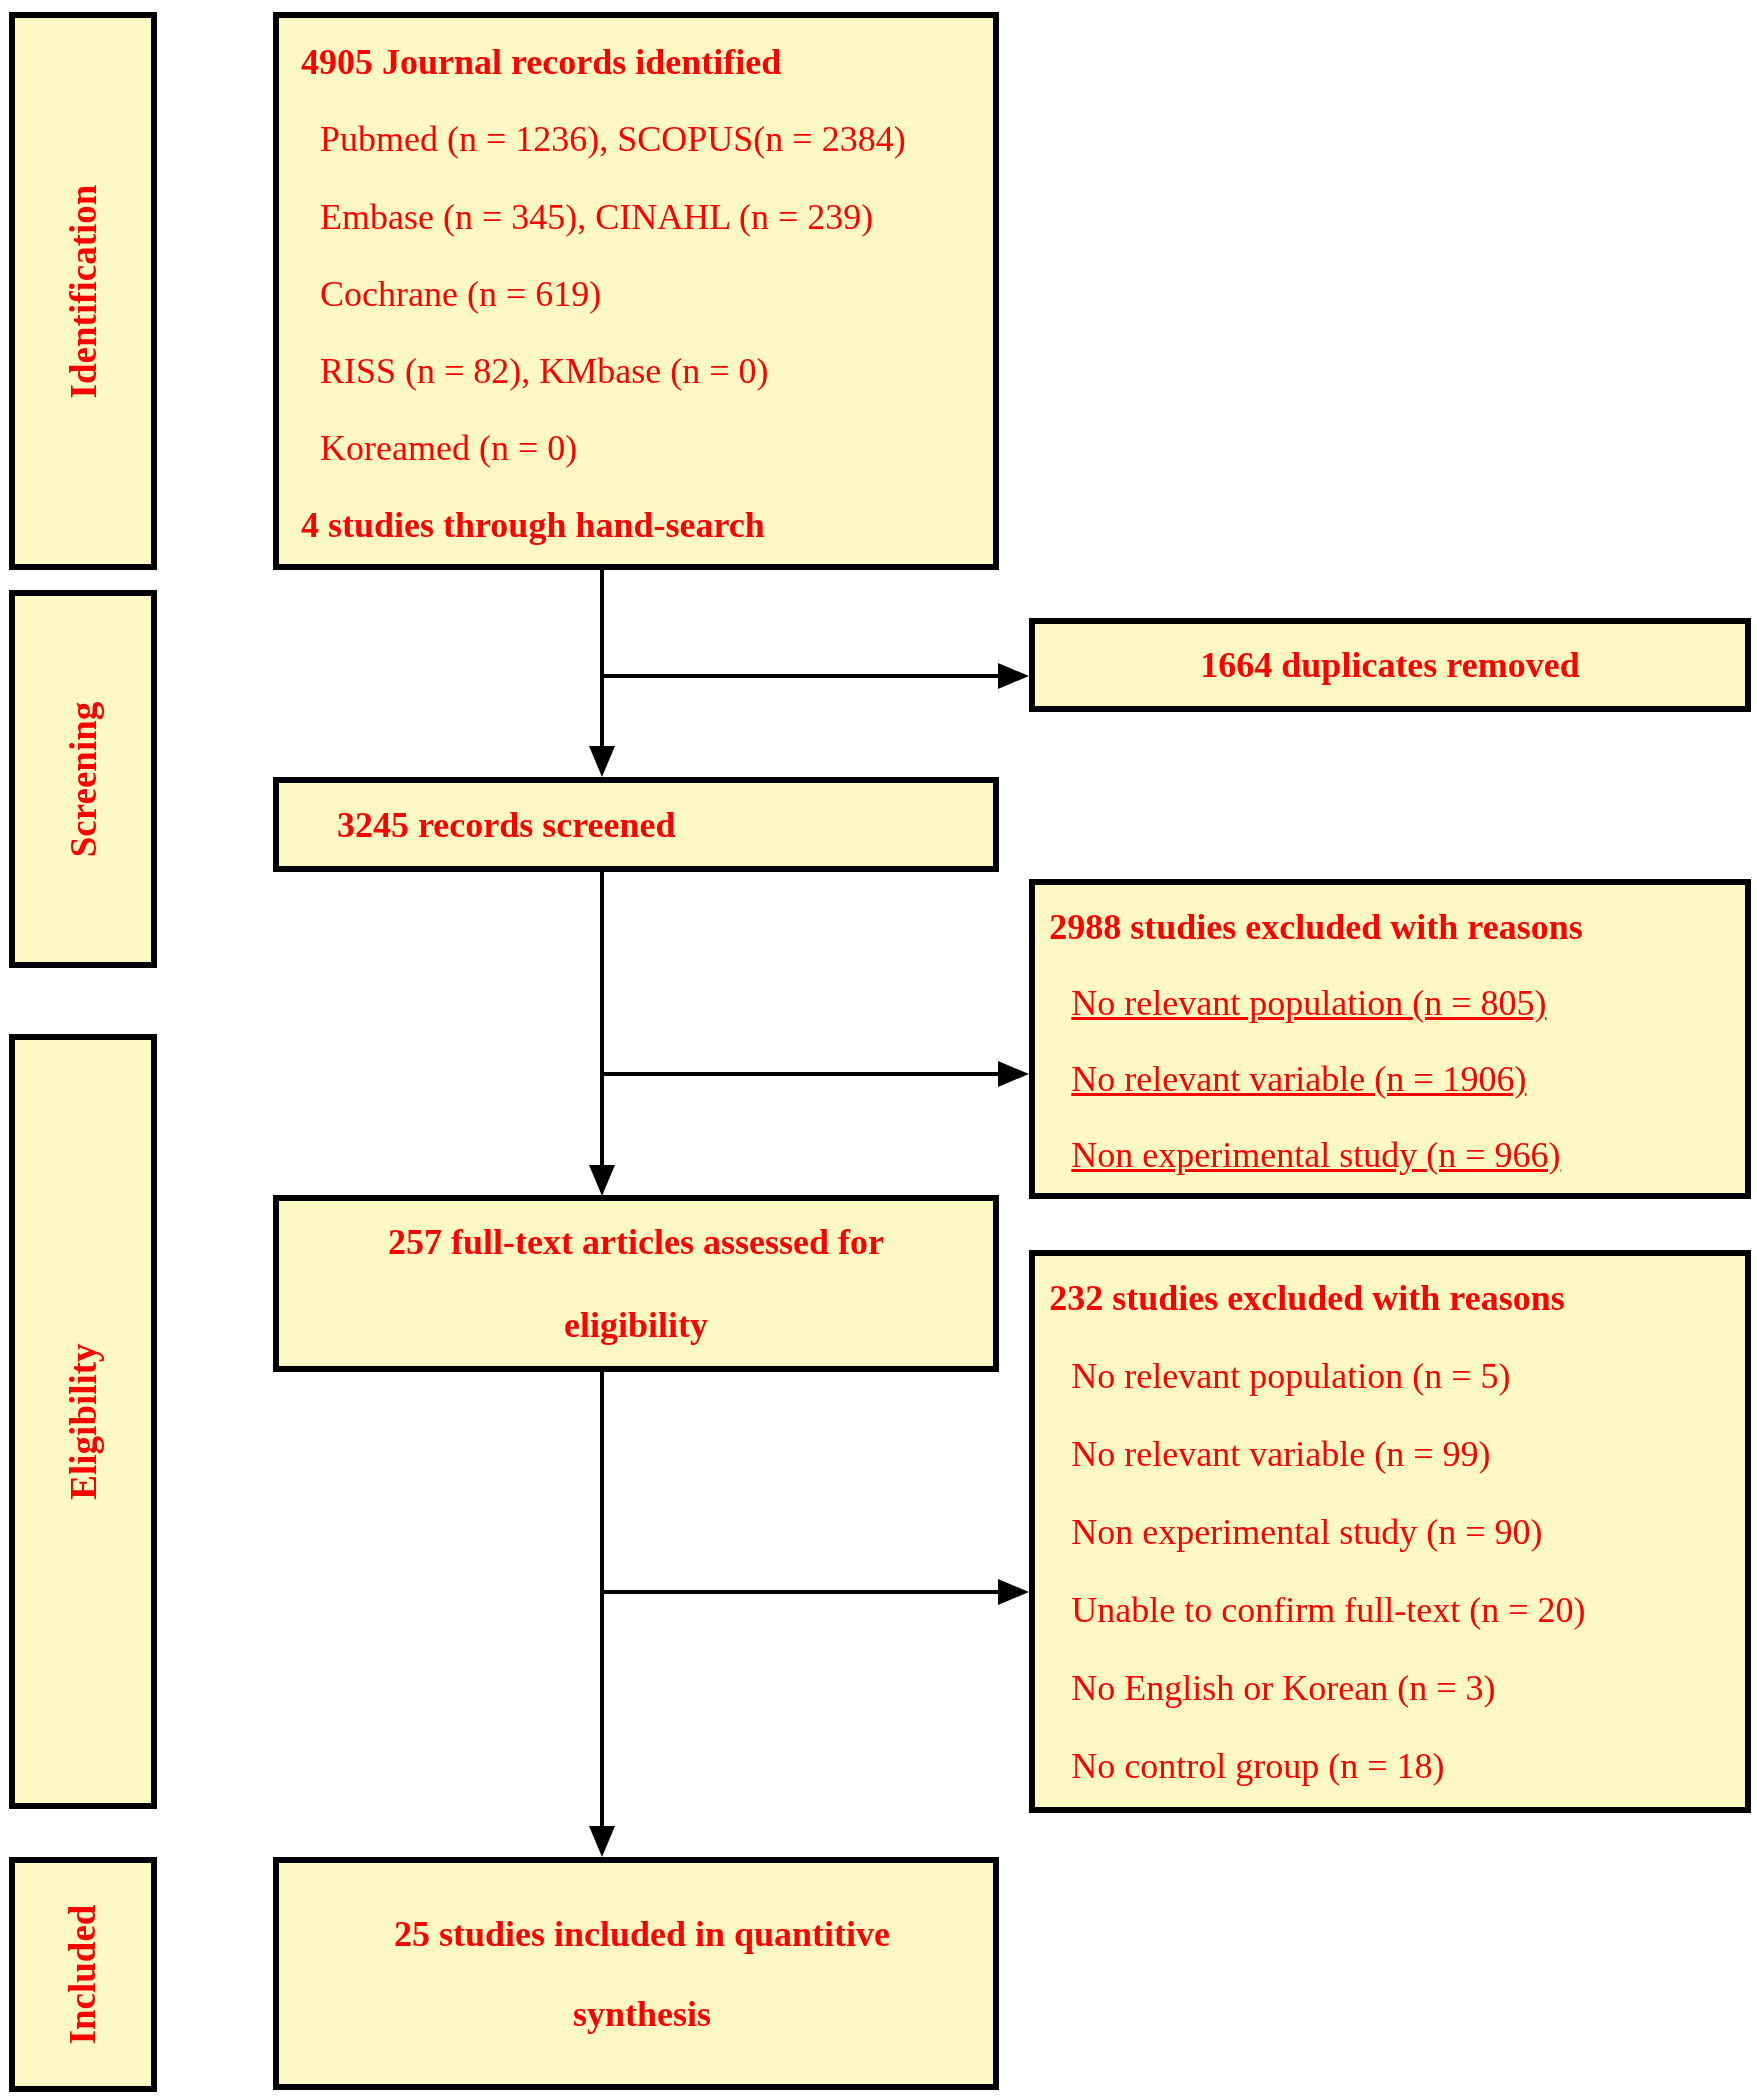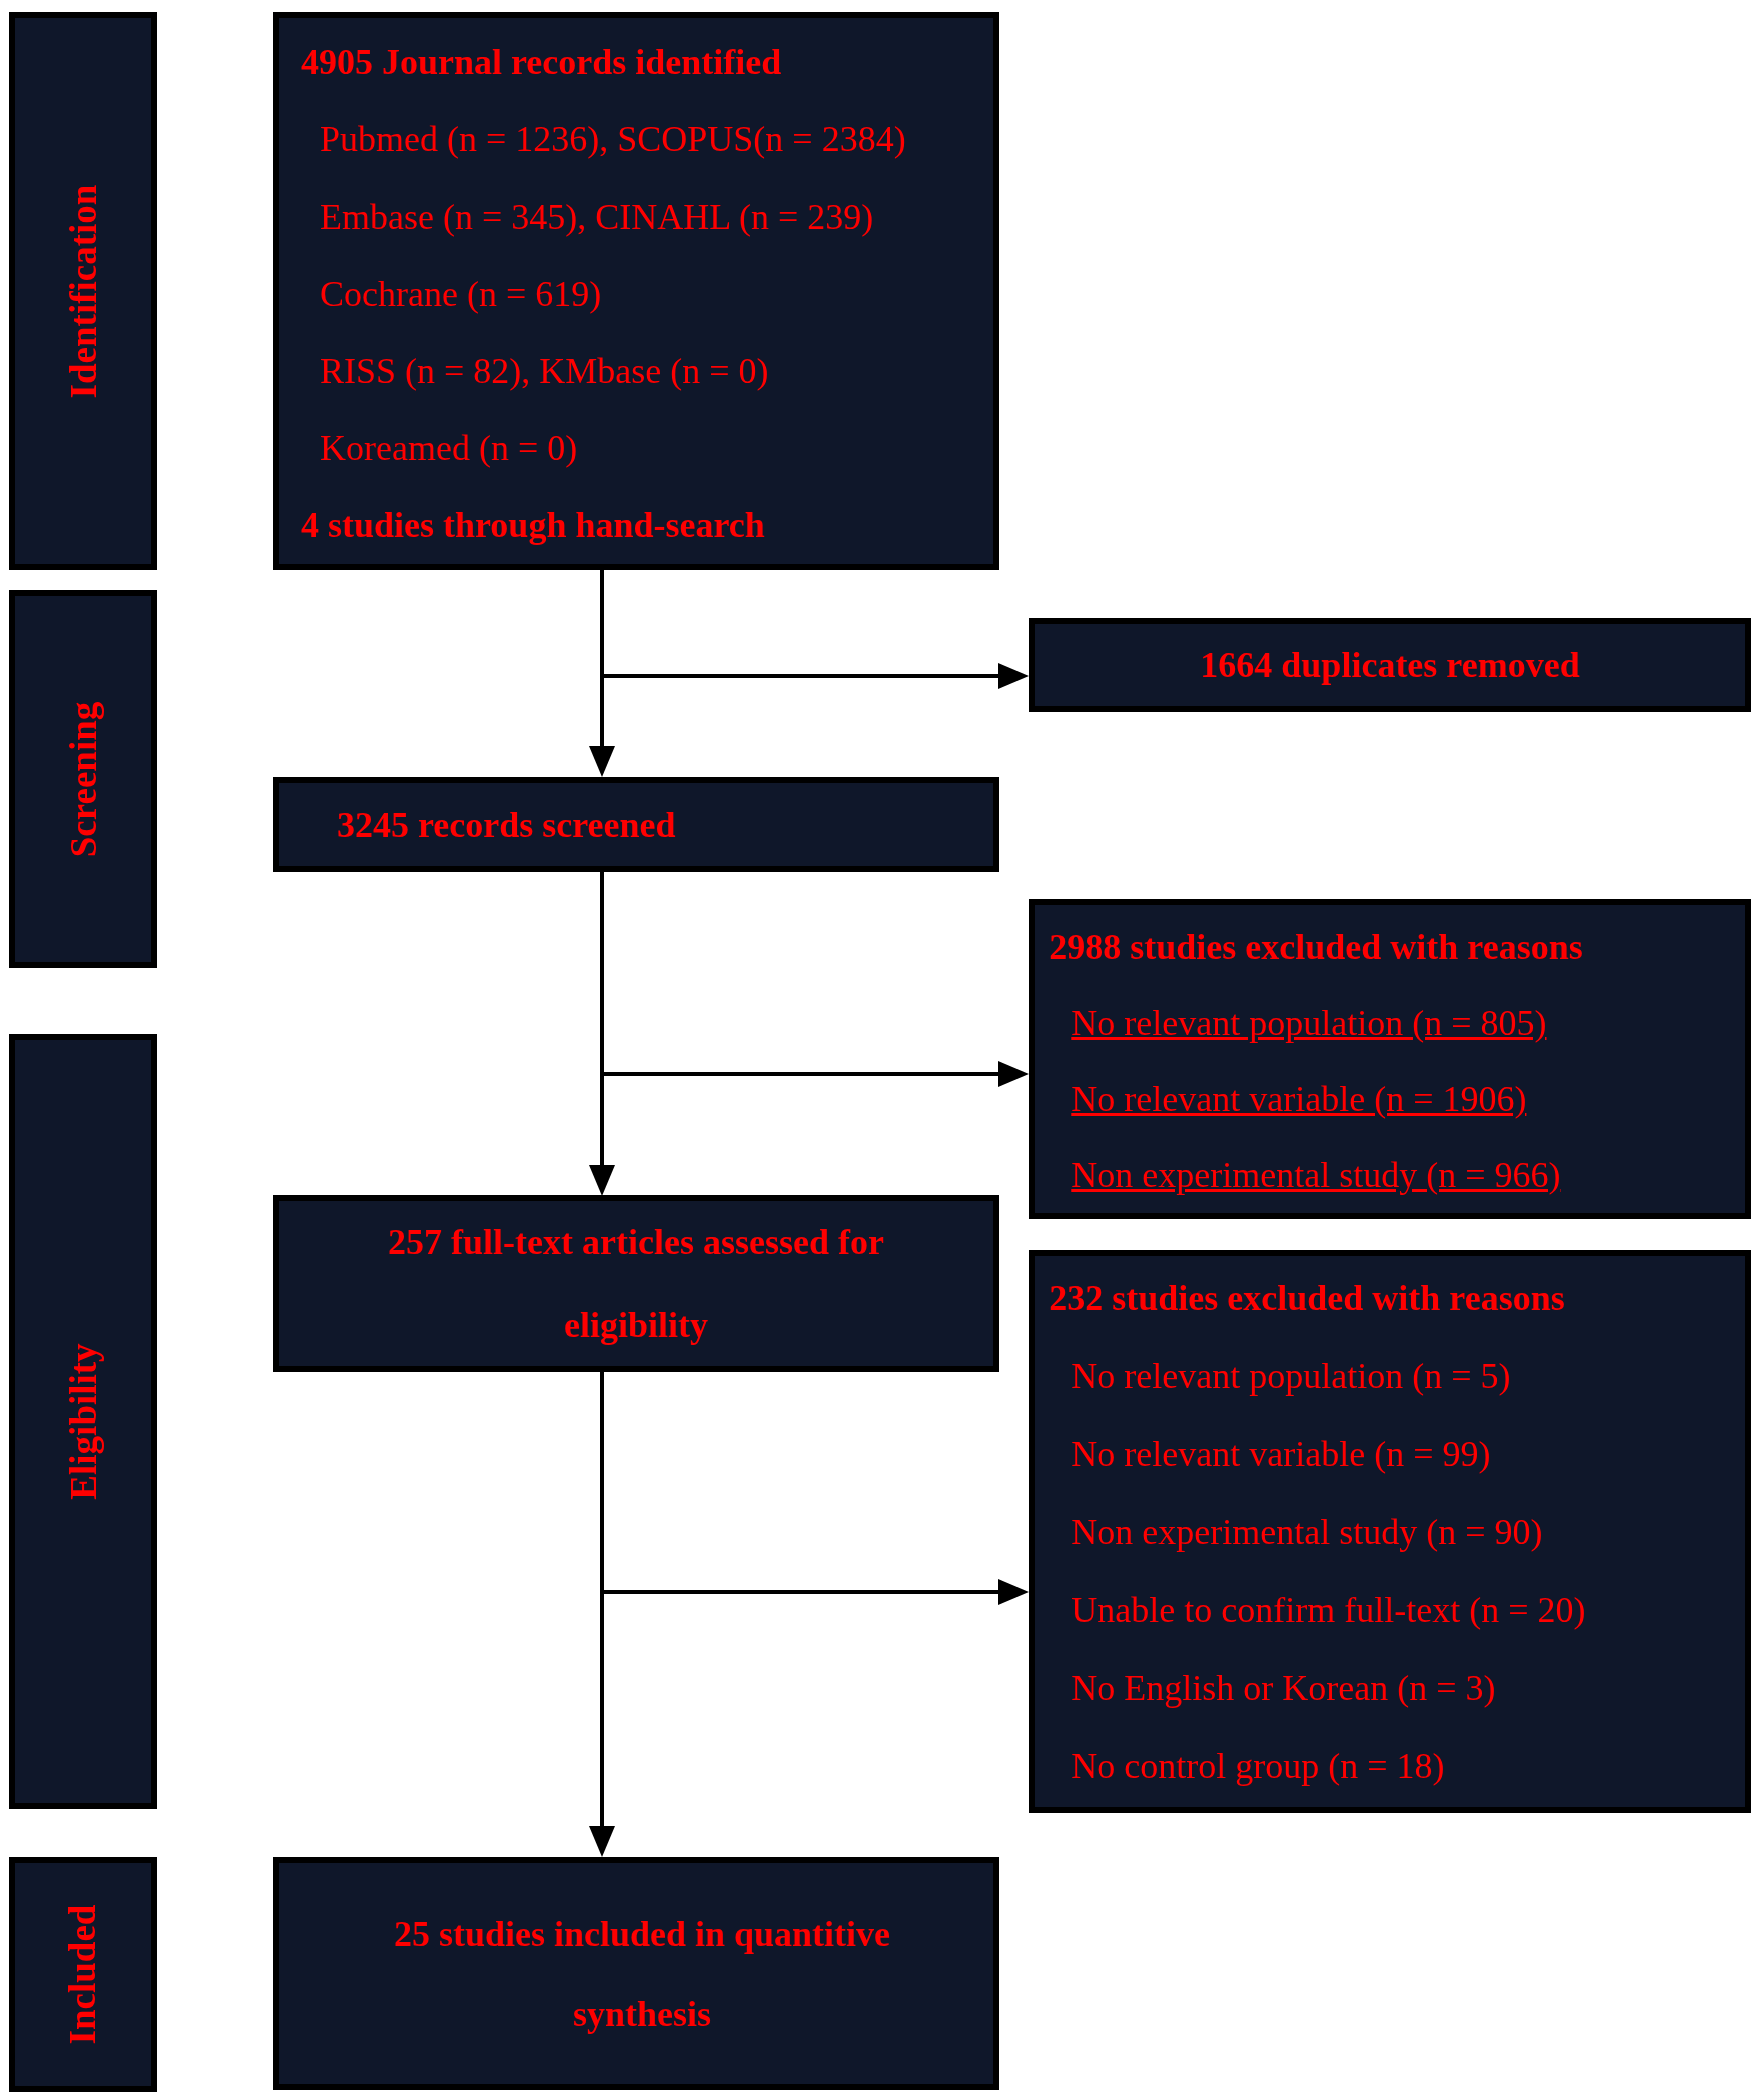--- a/index.html
+++ b/index.html
@@ -9,21 +9,21 @@
     height: 2097px;
     background: #ffffff;
     position: relative;
     overflow: hidden;
     font-family: "Liberation Serif", "DejaVu Serif", serif;
   }
   .box {
     position: absolute;
     box-sizing: border-box;
     border: 6.6px solid #000000;
-    background: #0f172a;
+    background: #fef9c3;
   }
   .stage {
     display: flex;
     align-items: center;
     justify-content: center;
   }
   .stage .rot {
     transform: rotate(-90deg);
     white-space: nowrap;
     font-weight: bold;
@@ -63,21 +63,21 @@
   #box-identified { left: 273px;  top: 12px;   width: 726px; height: 558px; padding: 5.5px 0 0 22px; }
   #box-identified .line { height: 78px; }
   #box-identified .detail { padding-left: 19px; }
 
   #box-duplicates { left: 1029px; top: 618px; width: 722px; height: 94px;
                     display: flex; align-items: center; justify-content: center; }
 
   #box-screened   { left: 273px;  top: 777px; width: 726px; height: 95px;
                     display: flex; align-items: center; padding-left: 58px; }
 
-  #box-excluded-screening { left: 1029px; top: 879px; width: 722px; height: 320px; padding: 4.4px 0 0 14.3px; margin-top: 20px; }
+  #box-excluded-screening { left: 1029px; top: 879px; width: 722px; height: 320px; padding: 4.4px 0 0 14.3px; }
   #box-excluded-screening .line { height: 77px; }
   #box-excluded-screening .detail { padding-left: 22px; text-decoration: underline; }
 
   #box-fulltext   { left: 273px;  top: 1195px; width: 726px; height: 177px;
                     justify-content: center; align-items: center; }
   #box-fulltext .line { height: 83px; display: flex; align-items: center; }
 
   #box-excluded-eligibility { left: 1029px; top: 1250px; width: 722px; height: 563px; padding: 3.3px 0 0 14.3px; }
   #box-excluded-eligibility .line { height: 78px; }
   #box-excluded-eligibility .detail { padding-left: 22px; }

